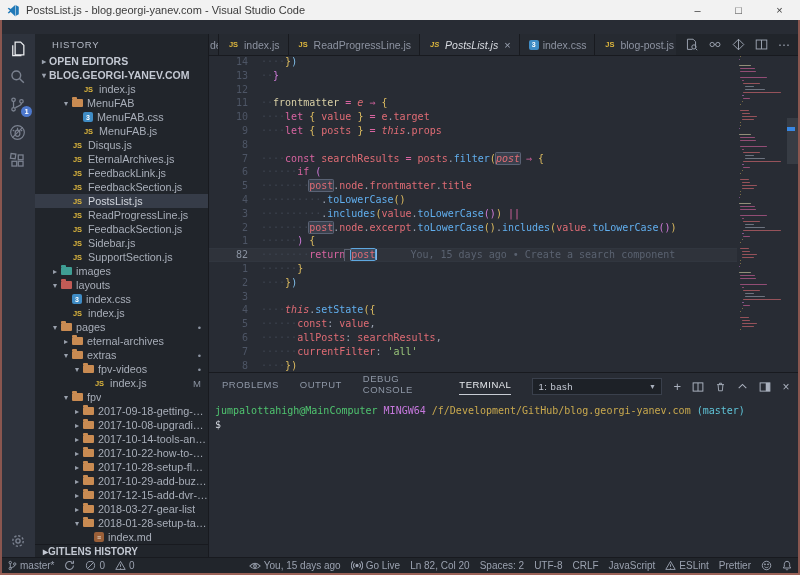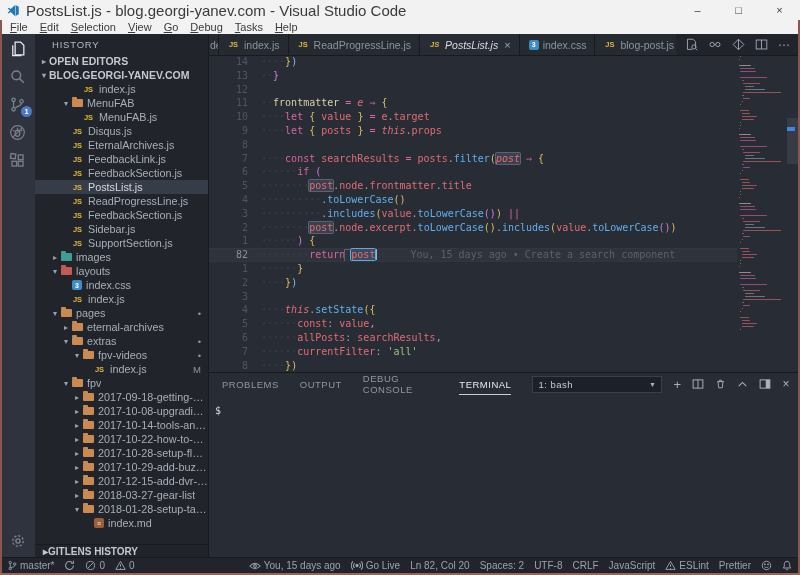--- a/index.html
+++ b/index.html
@@ -6,21 +6,21 @@
   .window{position:relative;width:800px;height:575px;overflow:hidden;background:#282c34;
     font-family:"Liberation Sans",sans-serif;-webkit-font-smoothing:antialiased;}
   
   .frame-left,.frame-right{position:absolute;top:20px;bottom:0;width:2px;background:#8a564f;z-index:60}
   .frame-left{left:0}.frame-right{right:0}
   .frame-bottom{position:absolute;left:0;right:0;bottom:0;height:2px;background:#9b6257;z-index:60}
 
   
   .titlebar{position:absolute;left:0;top:0;right:0;height:20px;background:#f2f2f2;display:flex;align-items:center;z-index:40}
   .vsc-logo{width:13px;height:13px;margin:0 6px 0 7px;flex:none}
-  .title-text{font-size:15px;color:#3b3b3b;white-space:nowrap}
+  .title-text{font-size:11px;color:#3b3b3b;white-space:nowrap}
   .win-controls{margin-left:auto;display:flex;height:100%}
   .win-controls span{width:41px;text-align:center;font-size:11px;color:#3c3c3c;line-height:20px;cursor:default}
   .menubar{position:absolute;left:0;top:20px;right:0;height:14px;background:#f2f2f2;display:flex;align-items:center;z-index:40;padding-left:4px}
   .menubar span{font-size:11px;color:#3b3b3b;padding:0 6px;white-space:nowrap}
   .menubar u{text-decoration:underline}
 
   
   .activitybar{position:absolute;left:0;top:34px;width:35px;bottom:17px;background:#2e333d;z-index:30}
   .ab-icon{height:28px;display:flex;align-items:center;justify-content:center;color:#7b8290;position:relative}
   .ab-icon.active{color:#e9ebee}
@@ -77,21 +77,21 @@
 
   .minimap{position:absolute;top:21px;right:14px;width:49px;height:317px;overflow:hidden}
   .mm-row{height:3px;display:flex;align-items:center}
   .mm-bar{height:1.6px;border-radius:1px;opacity:.6}
   .scrollbar{position:absolute;top:21px;right:0;width:14px;height:317px}
   .sb-slider{position:absolute;left:1px;right:1px;top:63px;height:46px;background:rgba(200,205,215,.10)}
   .sb-cursor-marker{position:absolute;right:5px;top:72px;width:8px;height:4px;background:#3794ff;opacity:.85}
 
   
   .panel{position:absolute;left:0;right:0;top:338px;bottom:0;background:#282c34;border-top:1px solid #181a1f}
-  .panel-tabs{height:22px;display:flex;align-items:center;padding-left:14px;gap:21px;font-size:9.5px;letter-spacing:.5px;color:#8e97a6}
+  .panel-tabs{height:22px;display:flex;align-items:flex-end;padding-left:14px;gap:21px;font-size:9.5px;letter-spacing:.5px;color:#8e97a6}
   .ptab{height:100%;display:flex;align-items:center;cursor:default}
   .ptab.active{color:#e7eaee;box-shadow:inset 0 -1px 0 #c8ccd4}
   .panel-right{margin-left:auto;display:flex;align-items:center;gap:11px;padding-right:10px;color:#aab1be}
   .shell-select{width:118px;height:15px;background:#1d2127;border:1px solid #3a404c;color:#c4c9d4;font-size:9.5px;
     display:flex;align-items:center;padding:0 5px;gap:4px}
   .shell-select .car{margin-left:auto;font-size:7px;color:#aab1be}
   .terminal{padding:9px 0 0 7px;font-family:"DejaVu Sans Mono",monospace;font-size:10px;line-height:13.5px;white-space:pre}
   .t-green{color:#4fc46f}.t-magenta{color:#c678dd}.t-yellow{color:#c9a94e}.t-cyan{color:#5fc4d8}.t-fg{color:#d5d9e0}
 
   
@@ -115,30 +115,20 @@
         </svg>
     </span>
     <span class="title-text">PostsList.js - blog.georgi-yanev.com - Visual Studio Code</span>
     <div class="win-controls">
       <span>–</span>
       <span>□</span>
       <span>×</span>
     </div>
   </div>
 
-  <div class="menubar" id="menubar">
-      <span><u>F</u>ile</span>
-      <span><u>E</u>dit</span>
-      <span><u>S</u>election</span>
-      <span><u>V</u>iew</span>
-      <span><u>G</u>o</span>
-      <span><u>D</u>ebug</span>
-      <span><u>T</u>asks</span>
-      <span><u>H</u>elp</span>
-    </div>
 
   <div class="activitybar">
     <div class="ab-icon active">
       <svg width="19" height="19" viewBox="0 0 24 24" fill="none" stroke="currentColor" stroke-width="1.6">
           <path d="M9 4h7l4 4v12H9z"></path>
           <path d="M6 8v13h11"></path>
         </svg>
     </div>
     <div class="ab-icon">
       <svg width="19" height="19" viewBox="0 0 24 24" fill="none" stroke="currentColor" stroke-width="1.8">
@@ -193,20 +183,25 @@
     <div class="tree" id="tree">
         <div class="trow" style="padding-left: 37px;">
           <span class="arr"></span>
           <span class="fi fi-js">JS</span>
           <span class="lbl">index.js</span>
         </div>
         <div class="trow" style="padding-left: 26px;">
           <span class="arr">▾</span>
           <span class="folder f-tan"></span>
           <span class="lbl">MenuFAB</span>
+        </div>
+        <div class="trow" style="padding-left: 37px;">
+          <span class="arr"></span>
+          <span class="fi fi-css">3</span>
+          <span class="lbl">MenuFAB.css</span>
         </div>
         <div class="trow" style="padding-left: 37px;">
           <span class="arr"></span>
           <span class="fi fi-js">JS</span>
           <span class="lbl">MenuFAB.js</span>
         </div>
         <div class="trow" style="padding-left: 26px;">
           <span class="arr"></span>
           <span class="fi fi-js">JS</span>
           <span class="lbl">Disqus.js</span>
@@ -742,21 +737,21 @@
             </span>
           <span>
               <svg width="12" height="12" viewBox="0 0 16 16" stroke="currentColor" stroke-width="1.3">
                 <rect x="1.5" y="2.5" width="13" height="11" fill="none"></rect>
                 <rect x="9" y="2.5" width="5.5" height="11" fill="currentColor" stroke="none"></rect>
               </svg>
             </span>
           <span style="font-size:12px">×</span>
         </div>
       </div>
-      <div class="terminal" id="terminal"><div><span class="t-fg">$</span></div></div>
+      <div class="terminal" id="terminal"><div><span class="t-green">jumpalottahigh@MainComputer</span><span class="t-fg"> </span><span class="t-magenta">MINGW64</span><span class="t-fg"> </span><span class="t-yellow">/f/Development/GitHub/blog.georgi-yanev.com</span><span class="t-fg"> </span><span class="t-cyan">(master)</span></div><div><span class="t-fg">$</span></div></div>
     </div>
   </div>
 
   <div class="statusbar">
     <div class="st-group" id="status-left">
         <div class="st-item">
           <span>
             <svg width="9" height="11" viewBox="0 0 12 14" fill="none" stroke="currentColor" stroke-width="1.2">
               <circle cx="3" cy="3" r="1.6"></circle>
               <circle cx="3" cy="11" r="1.6"></circle>

